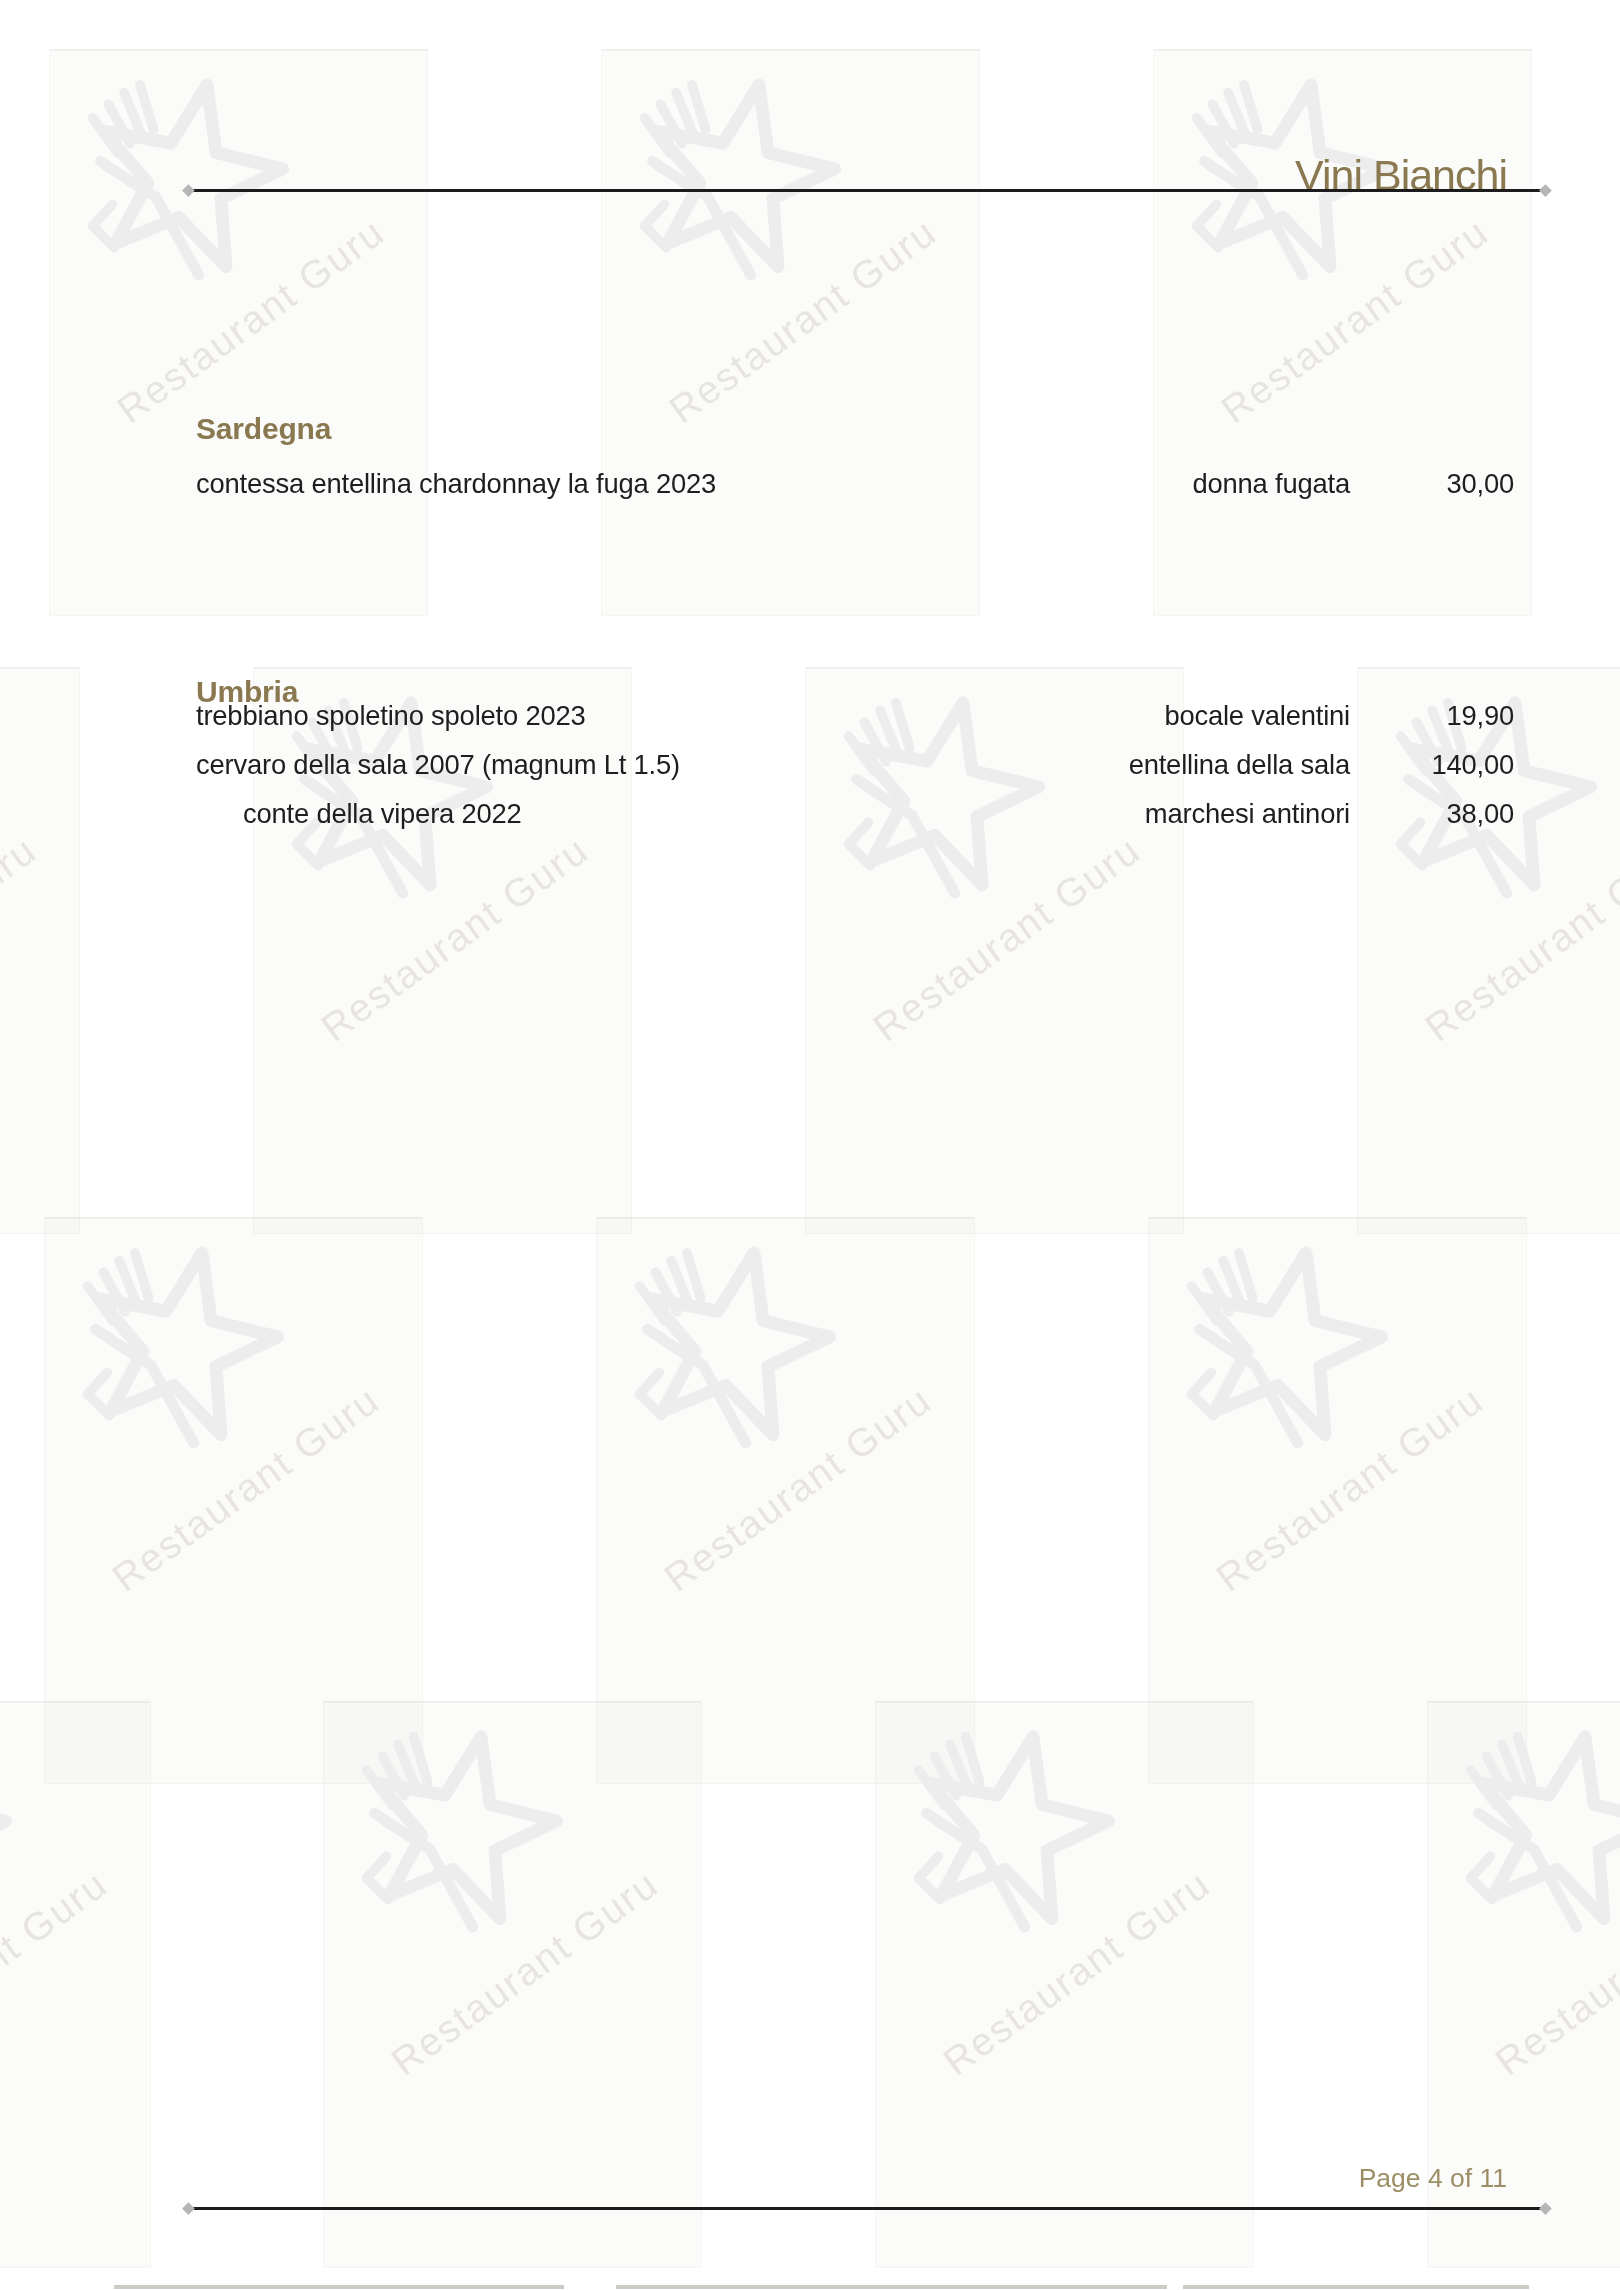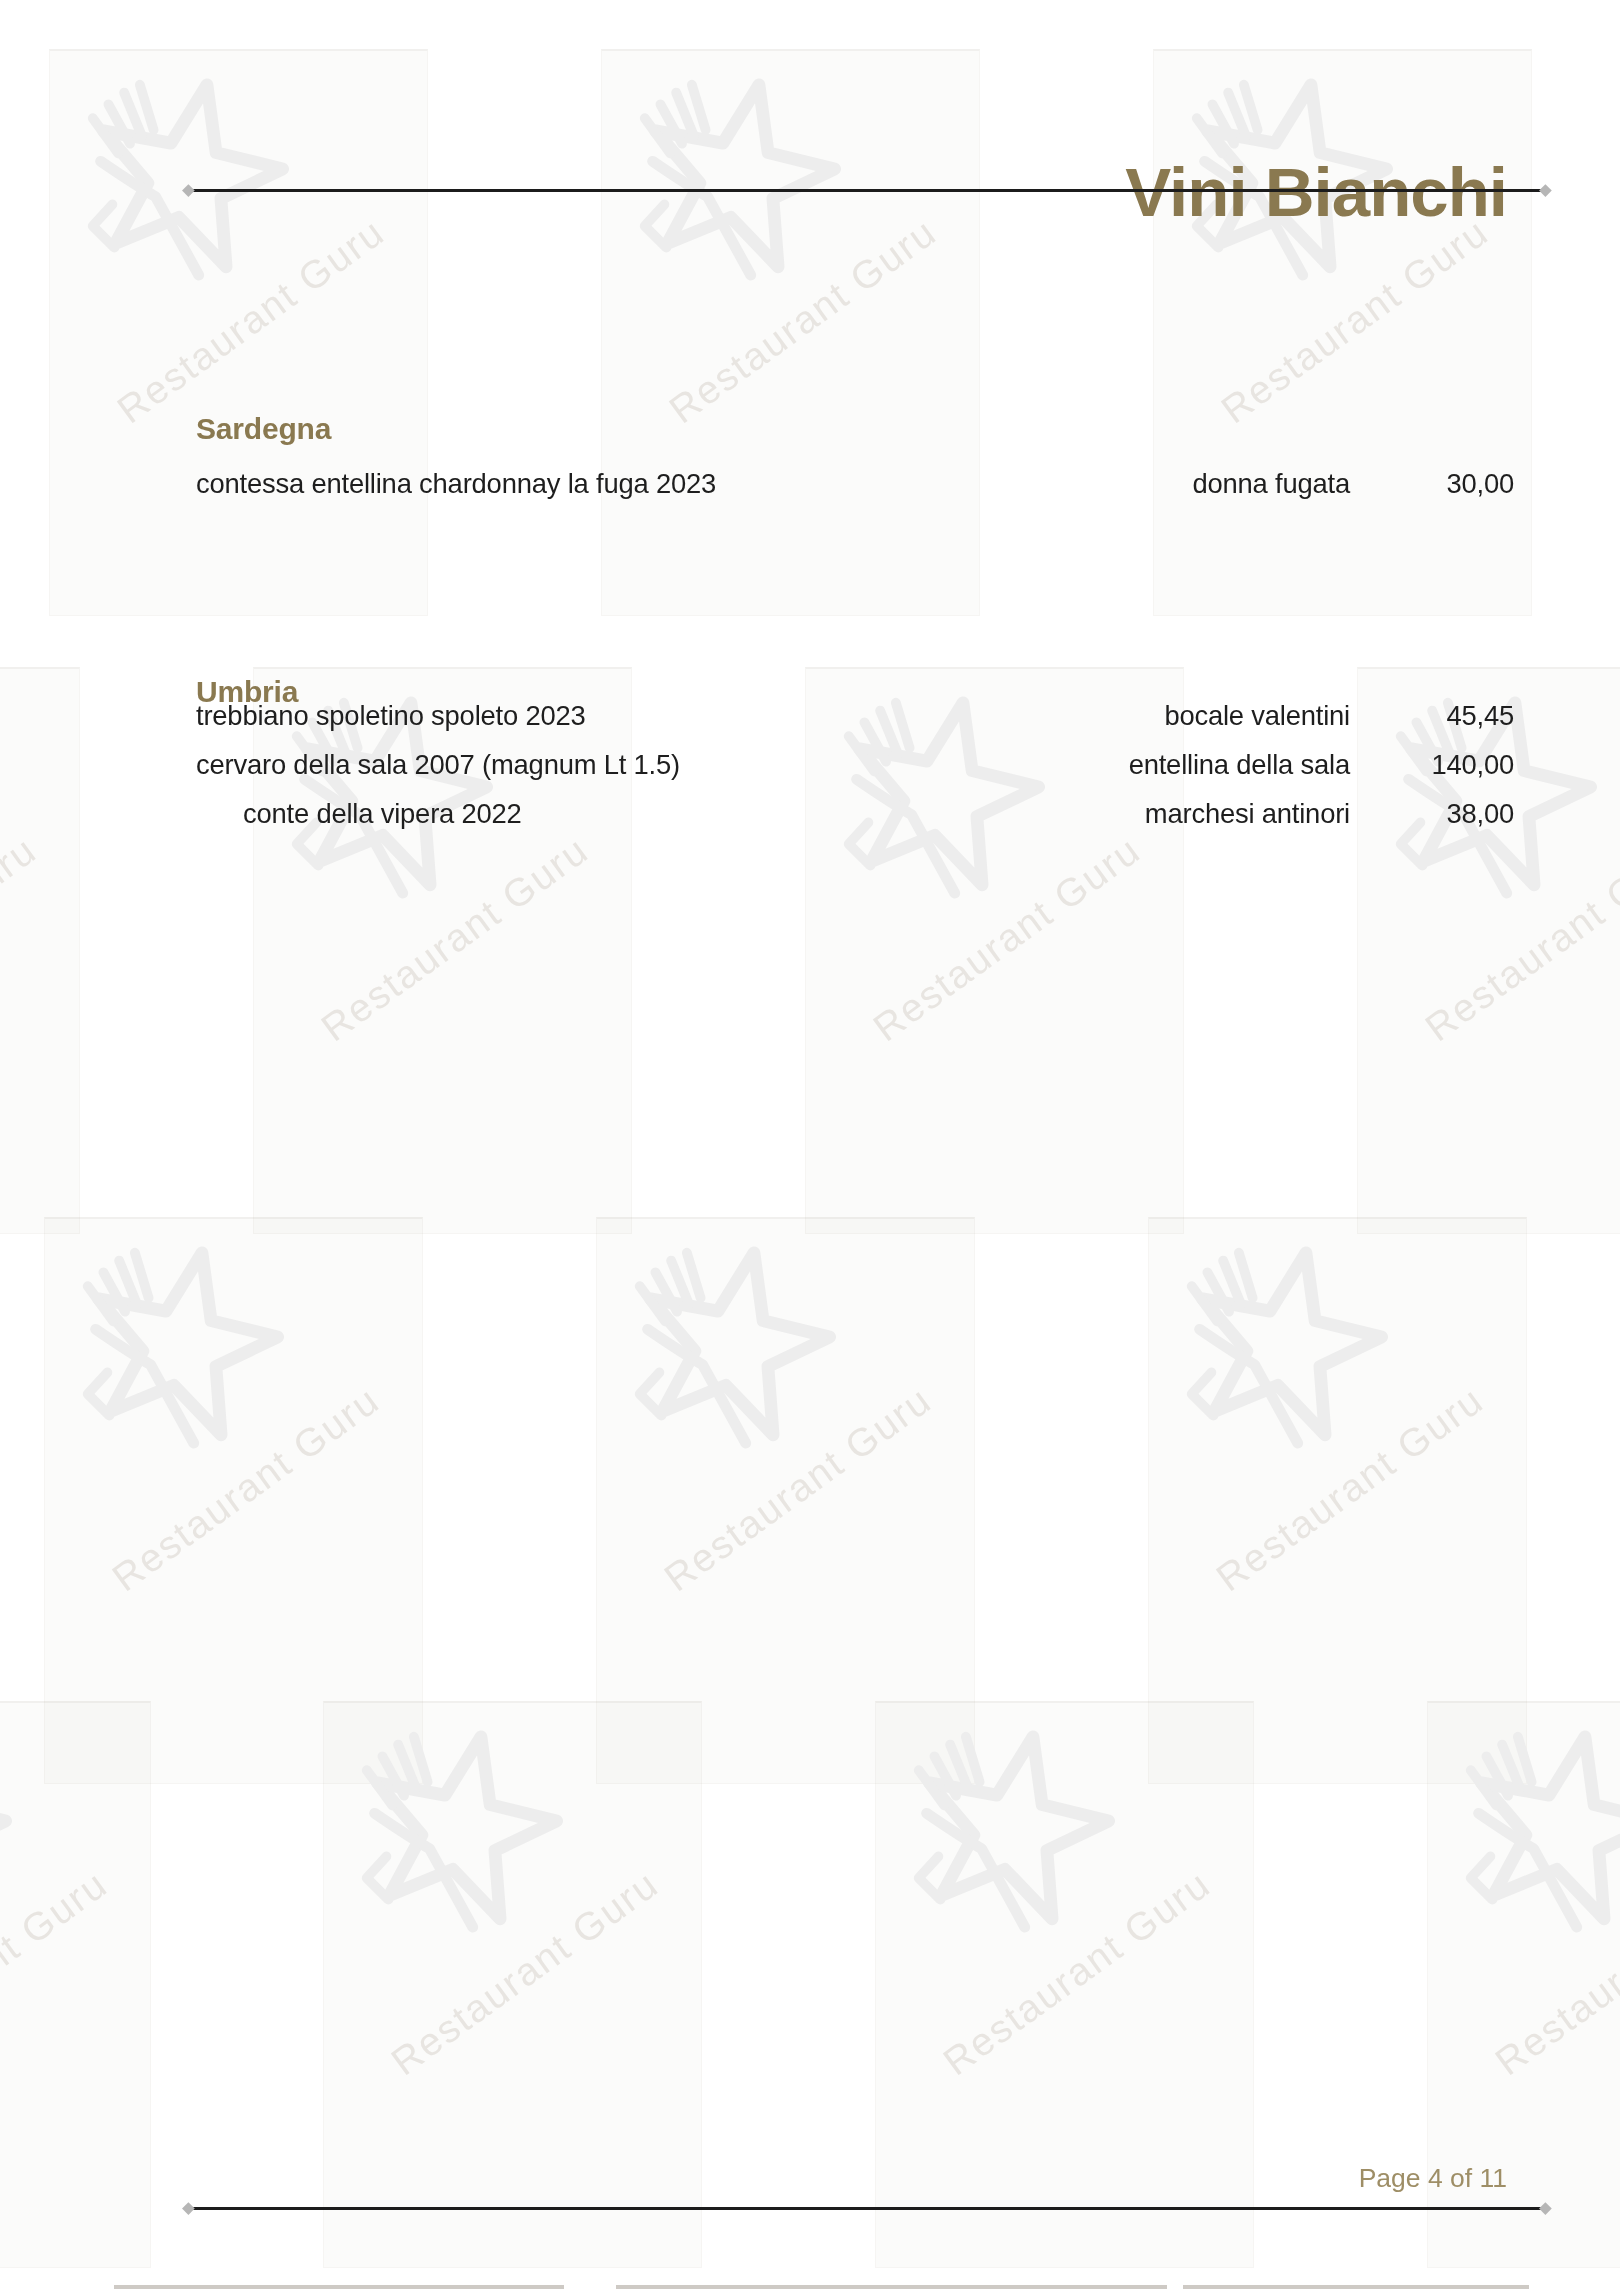--- a/index.html
+++ b/index.html
@@ -22,21 +22,21 @@
   .wm .wm-text{
     position:absolute;left:201px;top:270px;
     transform:translate(-50%,-50%) rotate(-36deg);
     font-size:39px;font-weight:500;letter-spacing:2px;
     color:#e8e5e1;white-space:nowrap;
   }
   
   .content{position:absolute;inset:0;z-index:2;}
   .title{
     position:absolute;top:115px;right:113px;
-    font-size:69px;line-height:63px;font-weight:700;
+    font-size:43px;line-height:63px;font-weight:400;
     letter-spacing:-1px;color:var(--accent,#8a7950);
     white-space:nowrap;
     margin-left:8px;
   }
   .rule{position:absolute;left:189px;width:1356px;height:2.9px;background:var(--rule,#1c1c1c);}
   .rule-top{top:189px;}
   .rule-bottom{top:2207px;}
   .diamond{position:absolute;width:8.8px;height:8.8px;background:#b6b6b6;transform:rotate(45deg);top:-2.9px;}
   .diamond.l{left:-4.9px;}
   .diamond.r{right:-4.9px;}
@@ -217,21 +217,21 @@
     <div class="row r1">
       <span class="name">contessa entellina chardonnay la fuga 2023</span>
       <span class="producer">donna fugata</span>
       <span class="price">30,00</span>
     </div>
 
     <h2 class="sec-h umbria">Umbria</h2>
     <div class="row r2">
       <span class="name">trebbiano spoletino spoleto 2023</span>
       <span class="producer">bocale valentini</span>
-      <span class="price">45,45</span>
+      <span class="price">19,90</span>
     </div>
     <div class="row r3">
       <span class="name">cervaro della sala 2007 (magnum Lt 1.5)</span>
       <span class="producer">entellina della sala</span>
       <span class="price">140,00</span>
     </div>
     <div class="row r4">
       <span class="name">conte della vipera 2022</span>
       <span class="producer">marchesi antinori</span>
       <span class="price">38,00</span>

